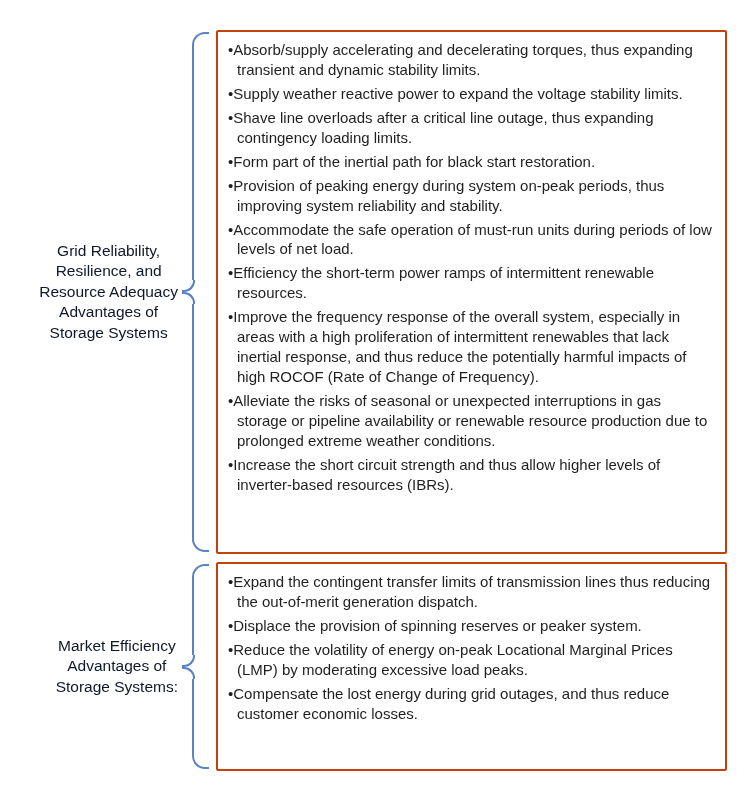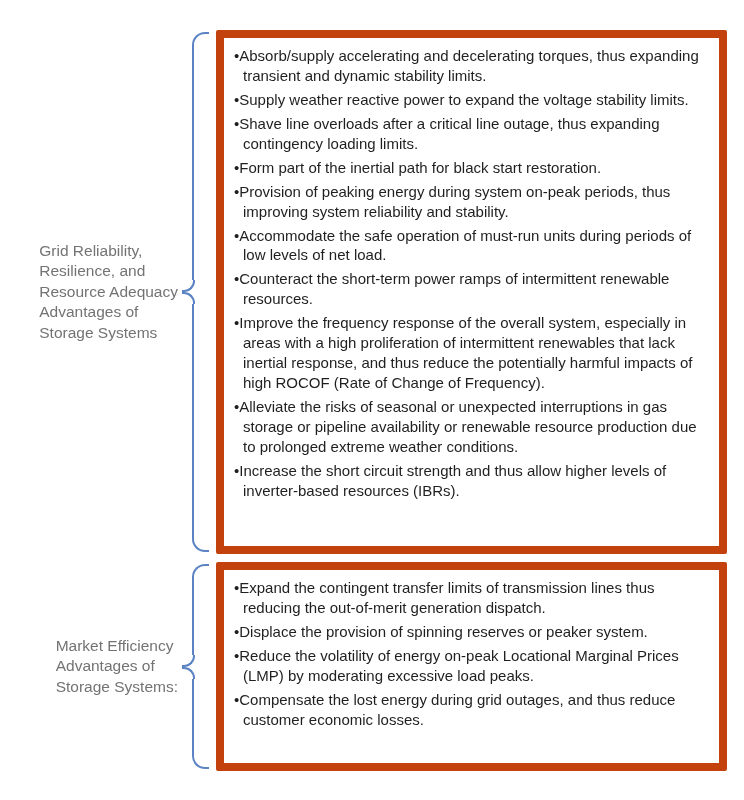--- a/index.html
+++ b/index.html
@@ -23,25 +23,25 @@
     flex-direction:row;
     align-items:stretch;
   }
   .label-col {
     flex:0 0 176px;
     display:flex;
     align-items:center;
     justify-content:flex-end;
   }
   .section-label {
-    text-align:left;
+    text-align:center;
     white-space:pre-line;
     font-size:15.5px;
     line-height:1.32;
-    color:#737373;
+    color:#0f172a;
   }
   
   .brace {
     flex:0 0 32px;
     position:relative;
     margin:2px 4px 2px 2px;
   }
   .brace .seg { position:absolute; }
   .brace .s1 {
     top:0; height:calc(50% - 12px);
@@ -67,21 +67,21 @@
   .brace .s4 {
     top:calc(50% + 12px); bottom:0;
     left:12px; width:17px;
     border-left:2.5px solid #5b83c3;
     border-bottom:2.5px solid #5b83c3;
     border-bottom-left-radius:13px;
   }
   
   .box {
     flex:1;
-    border:8px solid #c2410c;
+    border:2px solid #c2410c;
     border-radius:2px;
     background:#ffffff;
     padding:8px 12px 8px 10px;
   }
   .box-1 { min-height:524px; }
   .box-2 { min-height:209px; }
   .item {
     font-size:15px;
     line-height:1.33;
     padding-left:9px;
@@ -112,21 +112,21 @@
         <div class="seg s3"></div>
         <div class="seg s4"></div>
       </div>
       <div class="box box-1">
         <div class="item">Absorb/supply accelerating and decelerating torques, thus expanding transient and dynamic stability limits.</div>
         <div class="item">Supply weather reactive power to expand the voltage stability limits.</div>
         <div class="item">Shave line overloads after a critical line outage, thus expanding contingency loading limits.</div>
         <div class="item">Form part of the inertial path for black start restoration.</div>
         <div class="item">Provision of peaking energy during system on-peak periods, thus improving system reliability and stability.</div>
         <div class="item">Accommodate the safe operation of must-run units during periods of low levels of net load.</div>
-        <div class="item">Counteract the short-term power ramps of intermittent renewable resources.</div>
+        <div class="item">Efficiency the short-term power ramps of intermittent renewable resources.</div>
         <div class="item">Improve the frequency response of the overall system, especially in areas with a high proliferation of intermittent renewables that lack inertial response, and thus reduce the potentially harmful impacts of high ROCOF (Rate of Change of Frequency).</div>
         <div class="item">Alleviate the risks of seasonal or unexpected interruptions in gas storage or pipeline availability or renewable resource production due to prolonged extreme weather conditions.</div>
         <div class="item">Increase the short circuit strength and thus allow higher levels of inverter-based resources (IBRs).</div>
       </div>
     </div>
 
     <div class="section">
       <div class="label-col">
         <div class="section-label">Market Efficiency
 Advantages of

